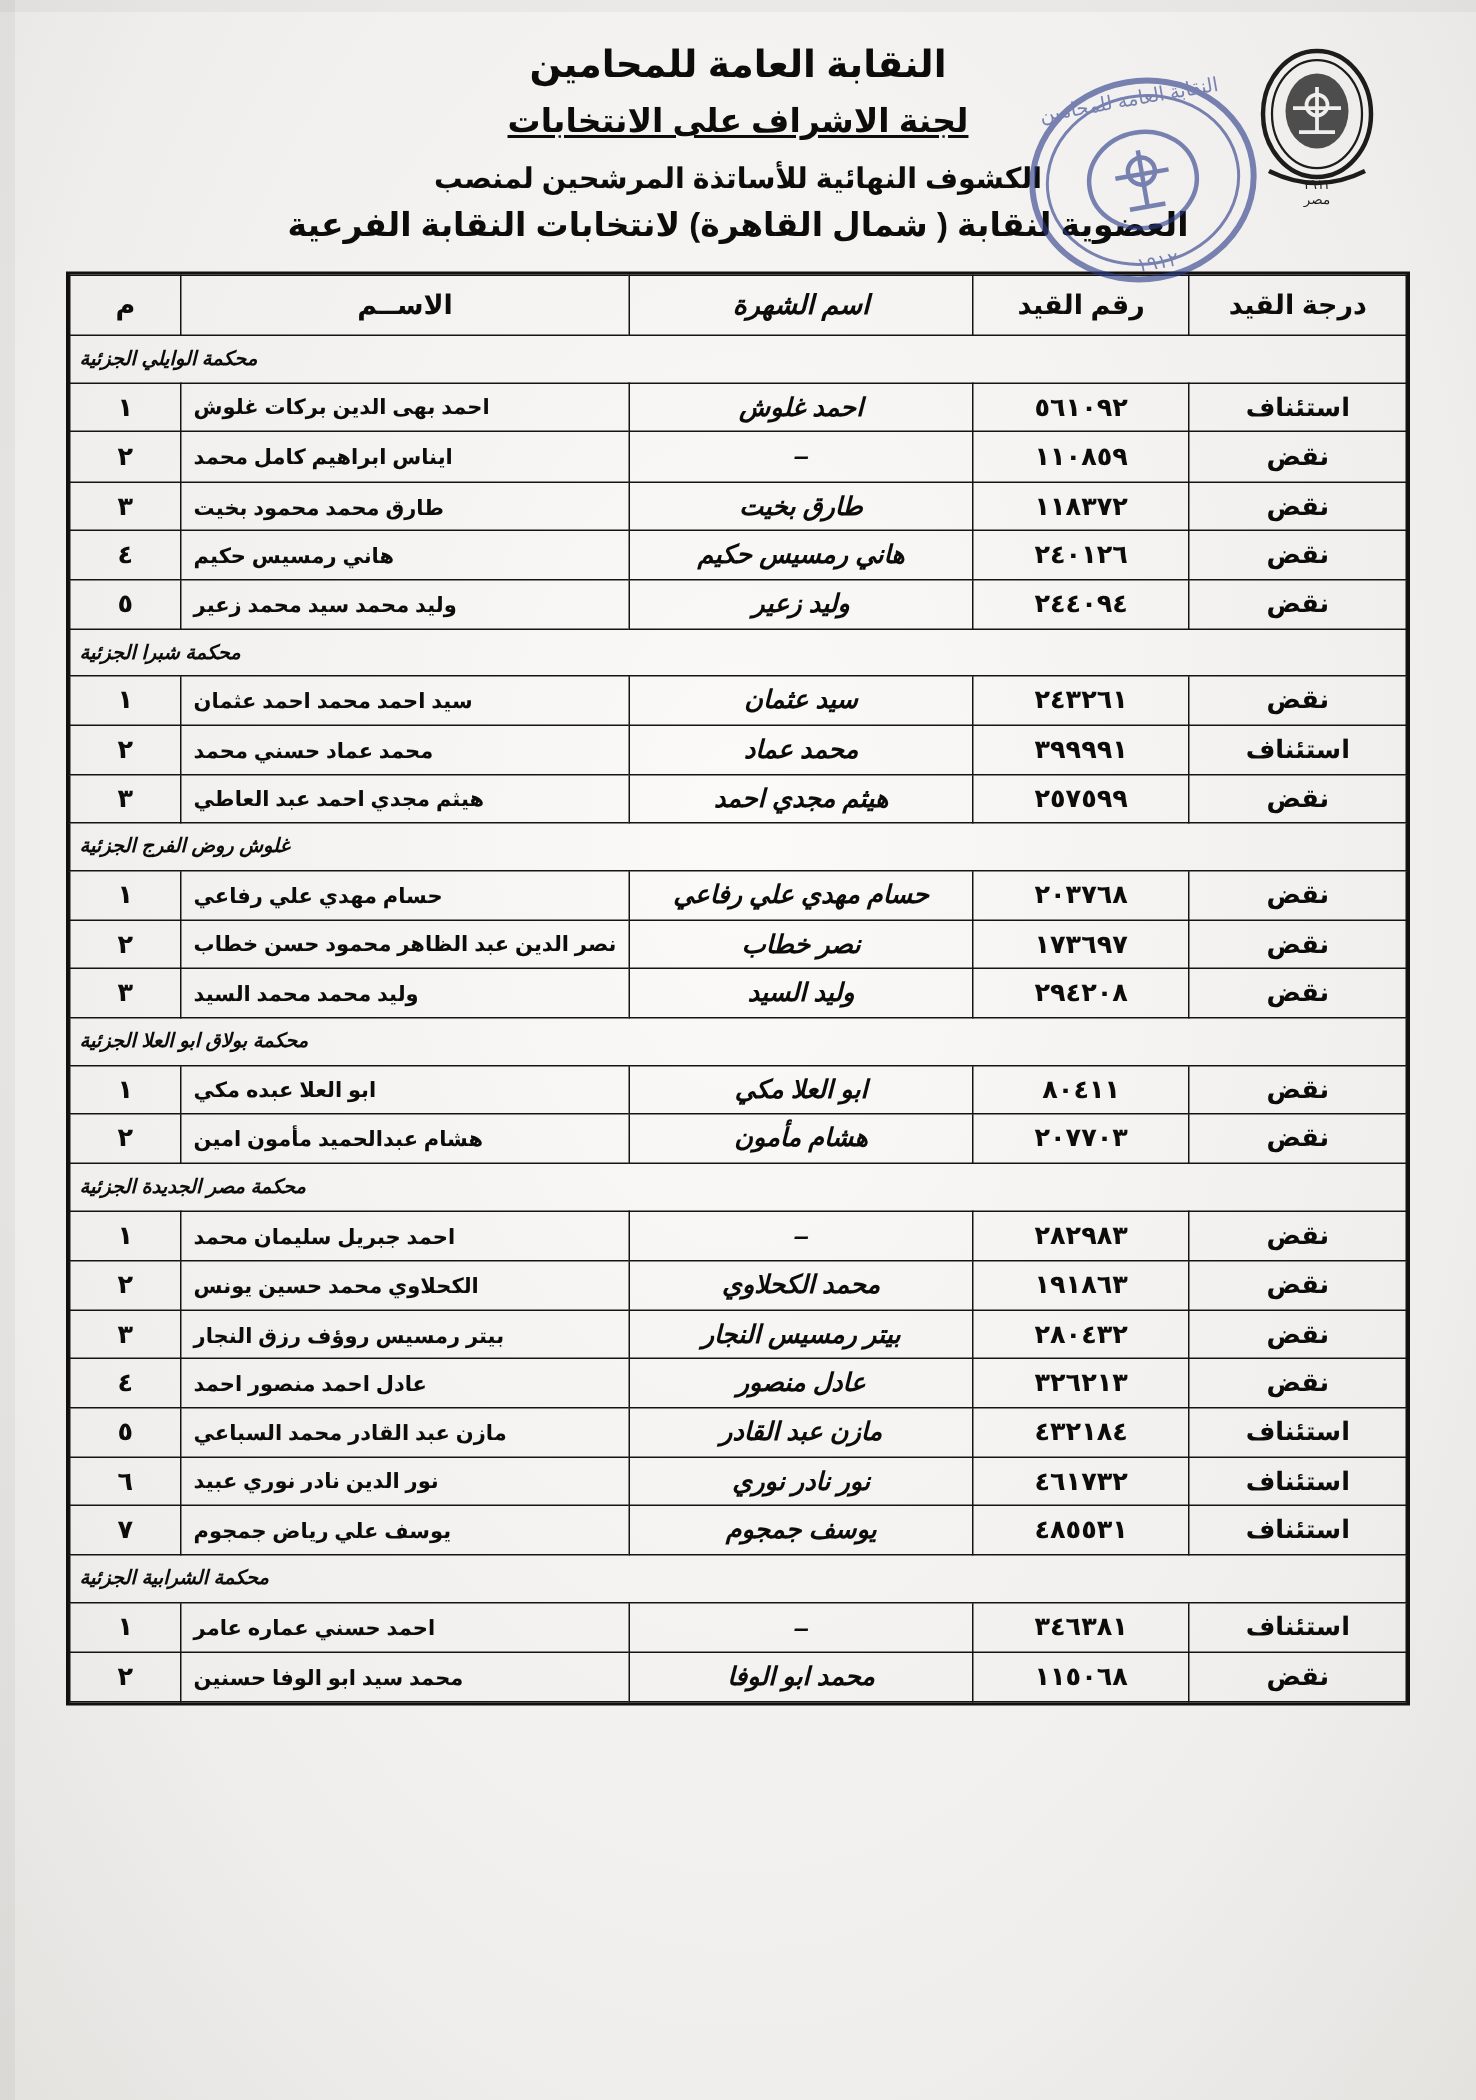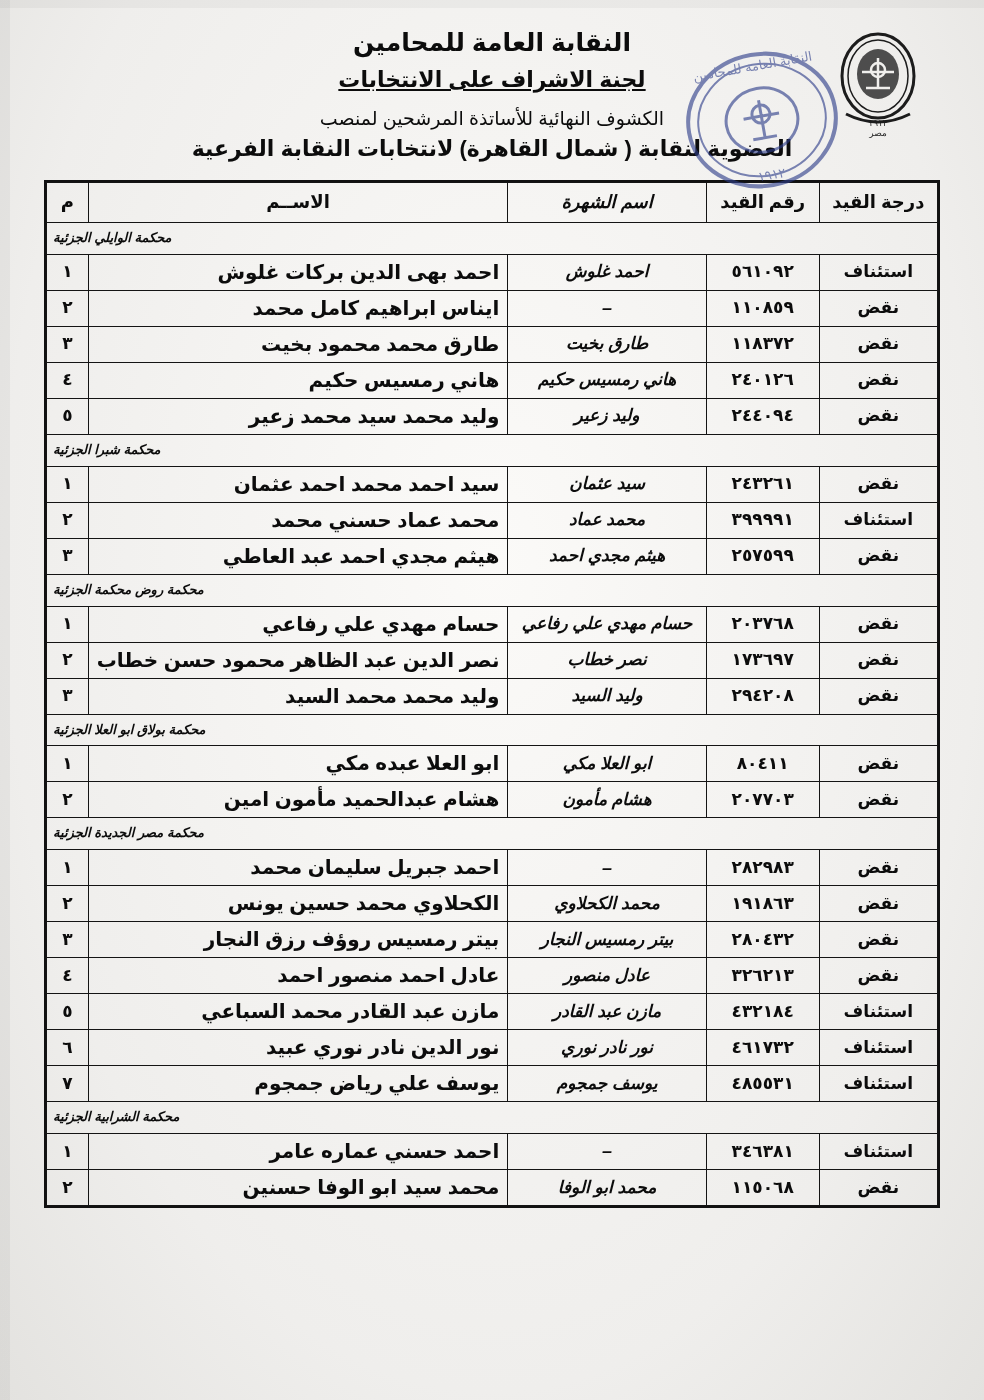--- a/index.html
+++ b/index.html
@@ -35,21 +35,21 @@
     font-size:25px;font-weight:bold;letter-spacing:0;
     margin:6px 0 0 0;
   }
   .committee{
     font-size:22px;font-weight:bold;
     text-decoration:underline;
     margin:10px 0 0 0;
     text-align:center;
   }
   .subtitle1{
-    font-size:19px;font-weight:normal;margin:14px 0 0 0;
+    font-size:19px;font-weight:bold;margin:14px 0 0 0;
   }
   .subtitle2{
     font-size:22px;font-weight:bold;margin:6px 0 0 0;
   }
 
   
   .seal-wrap{
     position:absolute;top:18px;right:38px;width:260px;height:190px;z-index:3;
   }
   .logo{
@@ -81,22 +81,22 @@
     font-size:18px;
     padding:9px 8px;
     background:transparent;
   }
   .col-no{width:60px;}
   .col-name{width:auto;}
   .col-fame{width:215px;font-style:italic;}
   .col-regno{width:130px;text-align:center;}
   .col-grade{width:130px;}
   td.name-cell{
-    text-align:right;
-    font-size:20px;
+    text-align:left;
+    font-size:14px;
   }
   tr.court-row td{
     font-size:13px;
     padding:8px 6px;
     text-align:left;
     font-style:italic;
   }
   td.dash{font-size:18px;}
 </style>
 </head>
@@ -204,21 +204,21 @@
               <td class="col-no">٢</td>
             </tr>
             <tr>
               <td class="col-grade">نقض</td>
               <td class="col-regno">٢٥٧٥٩٩</td>
               <td class="col-fame">هيثم مجدي احمد</td>
               <td class="col-name name-cell">هيثم مجدي احمد عبد العاطي</td>
               <td class="col-no">٣</td>
             </tr>
             <tr class="court-row">
-              <td colspan="5">محكمة روض محكمة الجزئية</td>
+              <td colspan="5">غلوش روض الفرج الجزئية</td>
             </tr>
             <tr>
               <td class="col-grade">نقض</td>
               <td class="col-regno">٢٠٣٧٦٨</td>
               <td class="col-fame">حسام مهدي علي رفاعي</td>
               <td class="col-name name-cell">حسام مهدي علي رفاعي</td>
               <td class="col-no">١</td>
             </tr>
             <tr>
               <td class="col-grade">نقض</td>

